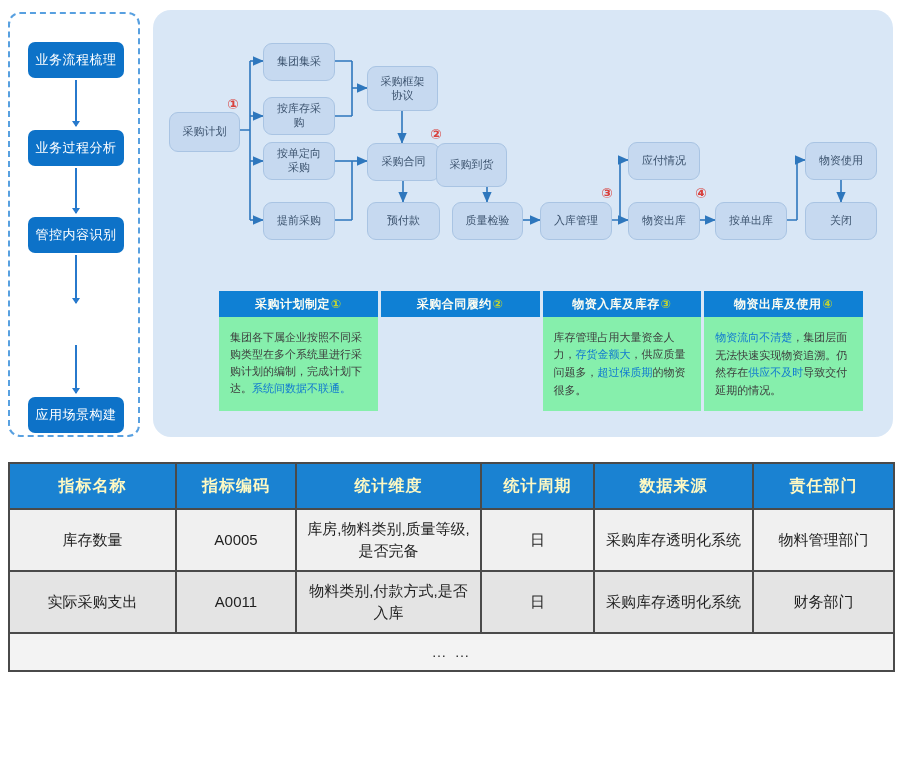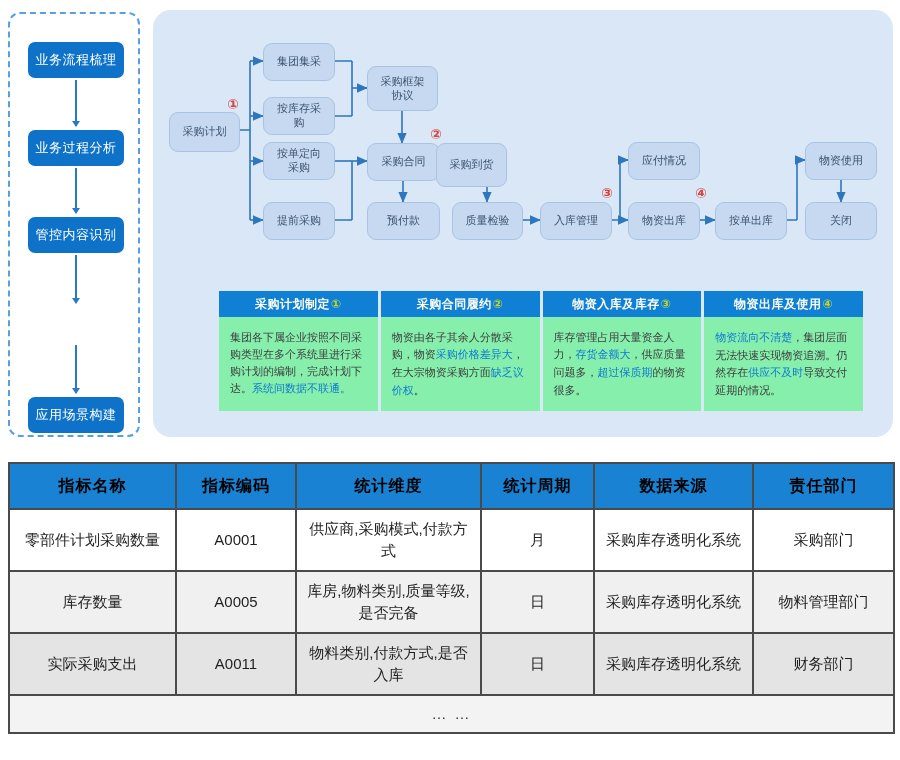--- a/index.html
+++ b/index.html
@@ -62,21 +62,21 @@
   .ind-table{
     position:absolute;left:8px;top:462px;width:885px;
     border-collapse:collapse;table-layout:fixed;
     border:2px solid #3f3f3f;
   }
   .ind-table th,.ind-table td{
     border:2px solid #4a4a4a;text-align:center;vertical-align:middle;
     padding:6px 8px;box-sizing:border-box;word-break:break-all;
   }
   .ind-table th{
-    background:#1a82d2;color:#000000;font-size:16px;font-weight:bold;
+    background:#1a82d2;color:#fef9c3;font-size:16px;font-weight:bold;
     height:46px;letter-spacing:1px;
   }
   .ind-table td{font-size:15px;color:#1f1f1f;height:62px;line-height:1.5;}
   .row-0 td{background:#ffffff;}
   .row-1 td{background:#f0f0f0;}
   .row-2 td{background:#e4e4e4;}
   .more-row td{background:#f3f3f3;height:38px;font-size:15px;letter-spacing:2px;color:#333;}
 </style>
 </head>
 <body>
@@ -157,23 +157,20 @@
       <div class="issue-body">
         <span>集团各下属企业按照不同采购类型在多个系统里进行采购计划的编制，完成计划下达。</span><span class="hl">系统间数据不联通。</span>
       </div>
     </div>
 
     <div class="issue-col">
       <div class="issue-head">
         <span>采购合同履约</span>
           <span class="num">②</span>
       </div>
-      <div class="issue-body">
-        <span>物资由各子其余人分散采购，物资</span><span class="hl">采购价格差异大</span><span>，在大宗物资采购方面</span><span class="hl">缺乏议价权</span><span>。</span>
-      </div>
     </div>
 
     <div class="issue-col">
       <div class="issue-head">
         <span>物资入库及库存</span>
           <span class="num">③</span>
       </div>
       <div class="issue-body">
         <span>库存管理占用大量资金人力，</span><span class="hl">存货金额大</span><span>，供应质量问题多，</span><span class="hl">超过保质期</span><span>的物资很多。</span>
       </div>
@@ -205,28 +202,20 @@
     <tr>
       <th>指标名称</th>
       <th>指标编码</th>
       <th>统计维度</th>
       <th>统计周期</th>
       <th>数据来源</th>
       <th>责任部门</th>
     </tr>
   </thead>
   <tbody>
-    <tr class="row-0">
-      <td>零部件计划采购数量</td>
-      <td>A0001</td>
-      <td>供应商,采购模式,付款方式</td>
-      <td>月</td>
-      <td>采购库存透明化系统</td>
-      <td>采购部门</td>
-    </tr>
     <tr class="row-1">
       <td>库存数量</td>
       <td>A0005</td>
       <td>库房,物料类别,质量等级,是否完备</td>
       <td>日</td>
       <td>采购库存透明化系统</td>
       <td>物料管理部门</td>
     </tr>
     <tr class="row-2">
       <td>实际采购支出</td>

